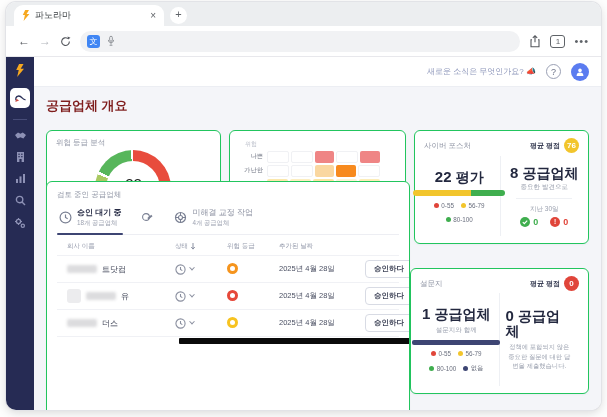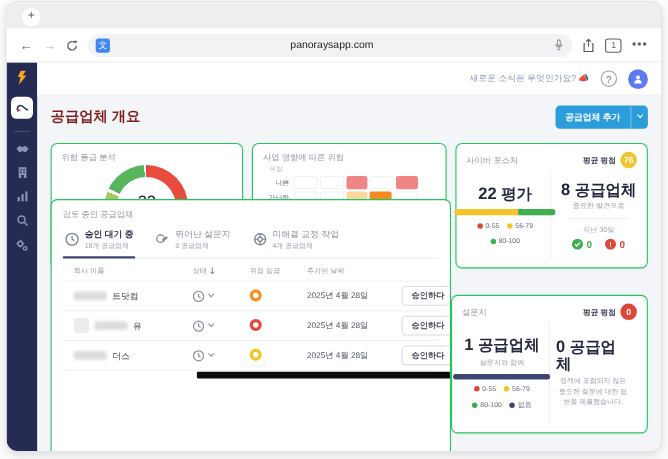--- a/index.html
+++ b/index.html
@@ -117,35 +117,43 @@
 .edesc{font-size:6.3px;color:#9aa0ae;text-align:center;line-height:1.5}
 svg{display:block}
 </style>
 </head>
 <body>
 
 <div class="screen">
 <div class="window">
 
   <div class="tabstrip">
+    <div class="tab">
+      <span>
+        <svg width="8" height="11" viewBox="0 0 8 11">
+              <path d="M3.2 0L0.8 5h2.1L1.6 11 7.4 4H4.6L7 0z" fill="#f6a81f"></path>
+            </svg>
+      </span>
+      <span class="tabtitle">파노라마</span>
+      <span class="tabclose">×</span>
+    </div>
     <div class="newtab">+</div>
   </div>
 
   <div class="toolbar">
     <span class="navbtn">←</span>
     <span class="navbtn dis">→</span>
     <span class="navbtn">
       <svg width="11" height="11" viewBox="0 0 12 12">
             <path d="M10.2 6A4.2 4.2 0 1 1 8.6 2.8" fill="none" stroke="#55585e" stroke-width="1.2"></path>
             <polygon points="8.2,0.6 11.4,1.8 8.8,3.8" fill="#55585e"></polygon>
           </svg>
     </span>
     <div class="urlbar">
       <span class="gtrans">文</span>
-      <span class="urltext">panoraysapp.com</span>
       <span>
         <svg width="10" height="12" viewBox="0 0 12 13">
               <rect x="4.4" y="0.8" width="3.2" height="6" rx="1.6" fill="none" stroke="#8a8d93" stroke-width="1.1"></rect>
               <path d="M2.8 5.2a3.2 3.2 0 0 0 6.4 0M6 8.6v2.2M4.3 11.6h3.4" fill="none" stroke="#8a8d93" stroke-width="1.1"></path>
             </svg>
       </span>
     </div>
     <span>
       <svg width="12" height="13" viewBox="0 0 12 13">
             <path d="M6 0.8v6.4M3.8 2.8L6 0.8l2.2 2" fill="none" stroke="#55585e" stroke-width="1.1"></path>
@@ -216,26 +224,20 @@
           <svg width="10" height="10" viewBox="0 0 10 10">
                 <circle cx="5" cy="3.4" r="1.8" fill="#fff"></circle>
                 <path d="M1.6 9a3.4 3.4 0 0 1 6.8 0z" fill="#fff"></path>
               </svg>
         </span>
       </div>
 
       <div class="pagehead">
         <span class="ptitle">공급업체 개요</span>
         <div class="hbtns">
-          <div class="btn-add">
-            <span class="a-main">공급업체 추가</span>
-            <span class="a-caret">
-                  <span class="caret"></span>
-                </span>
-          </div>
         </div>
       </div>
 
       <div class="main">
         <div class="row1">
 
           <div class="card cardA">
             <div class="ctitle">위험 등급 분석</div>
             <div class="donut-wrap">
               <div class="donut" id="donut" style="background: conic-gradient(rgb(232, 76, 61) 2deg, rgb(232, 76, 61) 93.3636deg, rgb(255, 255, 255) 93.3636deg, rgb(255, 255, 255) 98.3636deg, rgb(245, 154, 35) 98.3636deg, rgb(245, 154, 35) 174.5deg, rgb(255, 255, 255) 174.5deg, rgb(255, 255, 255) 179.5deg, rgb(247, 197, 45) 179.5deg, rgb(247, 197, 45) 240.409deg, rgb(255, 255, 255) 240.409deg, rgb(255, 255, 255) 245.409deg, rgb(169, 201, 97) 245.409deg, rgb(169, 201, 97) 291.091deg, rgb(255, 255, 255) 291.091deg, rgb(255, 255, 255) 296.091deg, rgb(87, 182, 91) 296.091deg, rgb(87, 182, 91) 357deg, rgb(255, 255, 255) 357deg, rgb(255, 255, 255) 362deg);">
@@ -263,21 +265,20 @@
                     <span>좋은</span>
                   </span>
                   <span class="leg-it">
                     <span class="dot" style="background:#57b65b"></span>
                     <span>훌륭한</span>
                   </span>
                 </div>
           </div>
 
           <div class="card cardB">
-            <div class="ctitle">사업 영향에 따른 위험</div>
             <div class="hm" id="heatmap">
                   <div class="hm-axis-y">위험</div>
                   <div class="hm-row">
                     <span class="hm-lab">나쁜</span>
                     <span class="hm-cell" style="background:#ffffff;border:1px solid #f0f1f4;"></span>
                     <span class="hm-cell" style="background:#ffffff;border:1px solid #f0f1f4;"></span>
                     <span class="hm-cell" style="background:#ef8585;"></span>
                     <span class="hm-cell" style="background:#ffffff;border:1px solid #f0f1f4;"></span>
                     <span class="hm-cell" style="background:#ef8585;"></span>
                   </div>
@@ -394,24 +395,20 @@
         <span class="ttxt">
                       <div class="tl">승인 대기 중</div>
                       <div class="ts">18개 공급업체</div>
                     </span>
                   </div>
                   <div class="tabitem">
                     <svg width="13" height="13" viewBox="0 0 13 13">
                       <circle cx="5" cy="6" r="3.4" fill="none" stroke="#7a8093" stroke-width="1.1"></circle>
                       <path d="M7.5 8.5l4-3.3-1.2-1.5-4 3.3z" fill="#7a8093"></path>
                     </svg>
-        <span class="ttxt">
-                      <div class="tl">뛰어난 설문지</div>
-                      <div class="ts">0 공급업체</div>
-                    </span>
                   </div>
                   <div class="tabitem">
                     <svg width="13" height="13" viewBox="0 0 13 13">
                       <circle cx="6.5" cy="6.5" r="5" fill="none" stroke="#7a8093" stroke-width="1.2"></circle>
                       <circle cx="6.5" cy="6.5" r="2" fill="none" stroke="#7a8093" stroke-width="1.1"></circle>
                       <path d="M6.5 1.5v3M6.5 8.5v3M1.5 6.5h3M8.5 6.5h3" stroke="#7a8093" stroke-width="1.1"></path>
                     </svg>
         <span class="ttxt">
                       <div class="tl">미해결 교정 작업</div>
                       <div class="ts">4개 공급업체</div>

